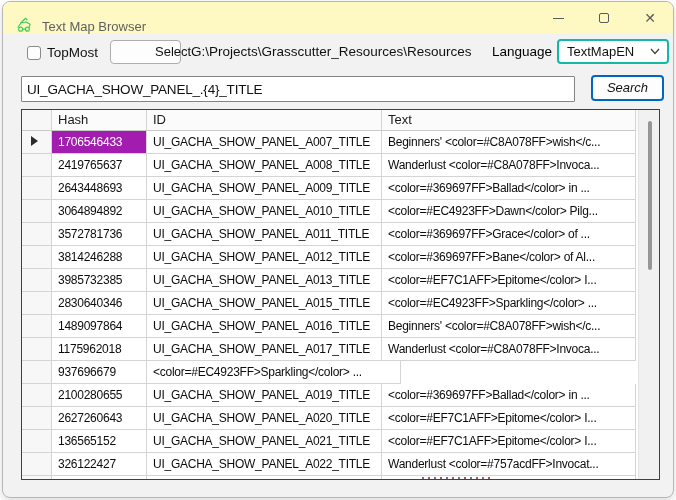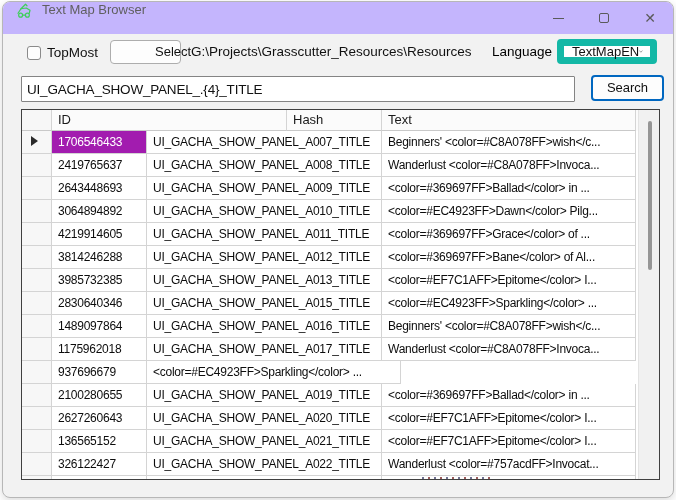--- a/index.html
+++ b/index.html
@@ -3,43 +3,43 @@
 <meta charset="utf-8">
 <style>
   * { box-sizing: border-box; margin: 0; padding: 0; }
   html,body { width:676px; height:500px; background:#ffffff; font-family:"Liberation Sans","DejaVu Sans",sans-serif; }
   .window {
     position:absolute; left:2px; top:1px; width:672px; height:497px;
     background:#f2f2f2; border:1px solid #b7b7b7; border-radius:8px;
     box-shadow:0 3px 8px rgba(0,0,0,.14); overflow:hidden;
   }
   
-  .titlebar { position:absolute; left:0; top:0; right:0; height:32px; background:#c4b5fd; display:flex; align-items:flex-start; }
+  .titlebar { position:absolute; left:0; top:0; right:0; height:32px; background:#fef9c3; display:flex; align-items:flex-end; }
   .app-icon { width:18px; height:18px; margin-left:12px; flex:0 0 auto; }
   .title { margin-left:9px; font-size:13px; color:#5f5f5f; }
   .win-btns { position:absolute; right:0; top:0; height:32px; display:flex; }
   .win-btn { width:46px; height:32px; display:flex; align-items:center; justify-content:center; color:#5a5a5a; cursor:default; }
   .glyph-min { width:11px; height:0; border-top:1px solid #5a5a5a; }
   .glyph-max { width:10px; height:10px; border:1px solid #5a5a5a; border-radius:2px; }
   .glyph-close { font-size:14px; line-height:1; color:#5a5a5a; }
   
   .toolbar { position:absolute; left:0; top:32px; right:0; height:40px; }
   .chk-wrap { position:absolute; left:16px; top:11px; display:flex; align-items:center;padding-left:8px; }
   .checkbox { width:14px; height:14px; border:1px solid #8a8a8a; border-radius:3px; background:#fdfdfd; }
   .chk-label { margin-left:6px; font-size:13.5px; color:#111; }
   .btn-select { position:absolute; left:107px; top:6px; width:71px; height:24px; background:#fdfdfd; border:1px solid #adadad; border-radius:4px; font-size:13px; color:#111; text-align:center; line-height:22px;padding-left:44px; }
   .path-text { position:absolute; left:188px; top:10px; font-size:13.5px; color:#111; white-space:nowrap; }
   .lang-label { position:absolute; left:489px; top:10px; font-size:13.5px; color:#000000;text-align:center; }
-  .combo { position:absolute; left:554px; top:5px; width:100px; height:25px; background:#ffffff; border:7px solid #14b8a6; border-radius:4px; display:flex; align-items:center; }
+  .combo { position:absolute; left:554px; top:5px; width:112px; height:25px; background:#ffffff; border:2px solid #14b8a6; border-radius:4px; display:flex; align-items:center; }
   .combo-value { margin-left:8px; font-size:13px; color:#111; flex:1; }
   .combo-chevron { margin-right:7px; width:10px; height:7px; }
   
   .search-row { position:absolute; left:0; top:72px; right:0; height:30px; }
   .search-input { position:absolute; left:18px; top:2px; width:554px; height:24px; border:1px solid #848484; background:#fff; font-family:"Liberation Sans","DejaVu Sans",sans-serif; font-size:13.5px; color:#111; padding:12px 5px; letter-spacing:-0.2px; outline:none; border-radius:1px; }
-  .btn-search { position:absolute; left:588px; top:1px; width:73px; height:26px; background:#fdfdfd; border:2px solid #0067c0; border-radius:4px; font-size:13px; color:#111; text-align:center; line-height:21px; }
+  .btn-search { position:absolute; left:588px; top:1px; width:73px; height:26px; background:#fdfdfd; border:2px solid #0067c0; border-radius:4px; font-size:13px; color:#111; text-align:center; line-height:21px;font-style:italic; }
   
   .grid { position:absolute; left:18px; top:107px; width:639px; height:371px; background:#ffffff; border:1px solid #404040; overflow:hidden; }
   .g-header { display:flex; height:21px; background:#fbfbfb; }
   .g-header .cell { border-bottom:1px solid #c9c9c9; font-size:13px; color:#1a1a1a; line-height:20px; }
   .cell { border-right:1px solid #d4d4d4; padding:0 6px; white-space:nowrap; overflow:hidden; }
   .c-rowhdr { width:30px; flex:0 0 30px; background:#f7f7f7; padding:0; position:relative; }
   .c-hash  { width:95px;  flex:0 0 95px; }
   .c-id    { width:235px; flex:0 0 235px; }
   .c-text  { width:254px; flex:0 0 254px; }
   .row { display:flex; height:23px; background:#fff; }
@@ -99,22 +99,22 @@
   </div>
 
   <div class="search-row">
     <input class="search-input" type="text" value="UI_GACHA_SHOW_PANEL_.{4}_TITLE" style="">
     <div class="btn-search">Search</div>
   </div>
 
   <div class="grid">
     <div class="g-header">
       <div class="cell c-rowhdr"></div>
+      <div class="cell c-hash">Hash</div>
       <div class="cell c-id">ID</div>
-      <div class="cell c-hash">Hash</div>
       <div class="cell c-text">Text</div>
     </div>
     <div>
   <div class="row current">
     <div class="cell c-rowhdr">
             <span class="row-arrow"></span>
           </div>
     <div class="cell c-hash">1706546433</div>
     <div class="cell c-id">UI_GACHA_SHOW_PANEL_A007_TITLE</div>
     <div class="cell c-text">Beginners' &lt;color=#C8A078FF&gt;wish&lt;/c...</div>
@@ -136,21 +136,21 @@
 
   <div class="row">
     <div class="cell c-rowhdr"></div>
     <div class="cell c-hash">3064894892</div>
     <div class="cell c-id">UI_GACHA_SHOW_PANEL_A010_TITLE</div>
     <div class="cell c-text">&lt;color=#EC4923FF&gt;Dawn&lt;/color&gt; Pilg...</div>
   </div>
 
   <div class="row">
     <div class="cell c-rowhdr"></div>
-    <div class="cell c-hash">4219914605</div>
+    <div class="cell c-hash">3572781736</div>
     <div class="cell c-id">UI_GACHA_SHOW_PANEL_A011_TITLE</div>
     <div class="cell c-text">&lt;color=#369697FF&gt;Grace&lt;/color&gt; of ...</div>
   </div>
 
   <div class="row">
     <div class="cell c-rowhdr"></div>
     <div class="cell c-hash">3814246288</div>
     <div class="cell c-id">UI_GACHA_SHOW_PANEL_A012_TITLE</div>
     <div class="cell c-text">&lt;color=#369697FF&gt;Bane&lt;/color&gt; of Al...</div>
   </div>

